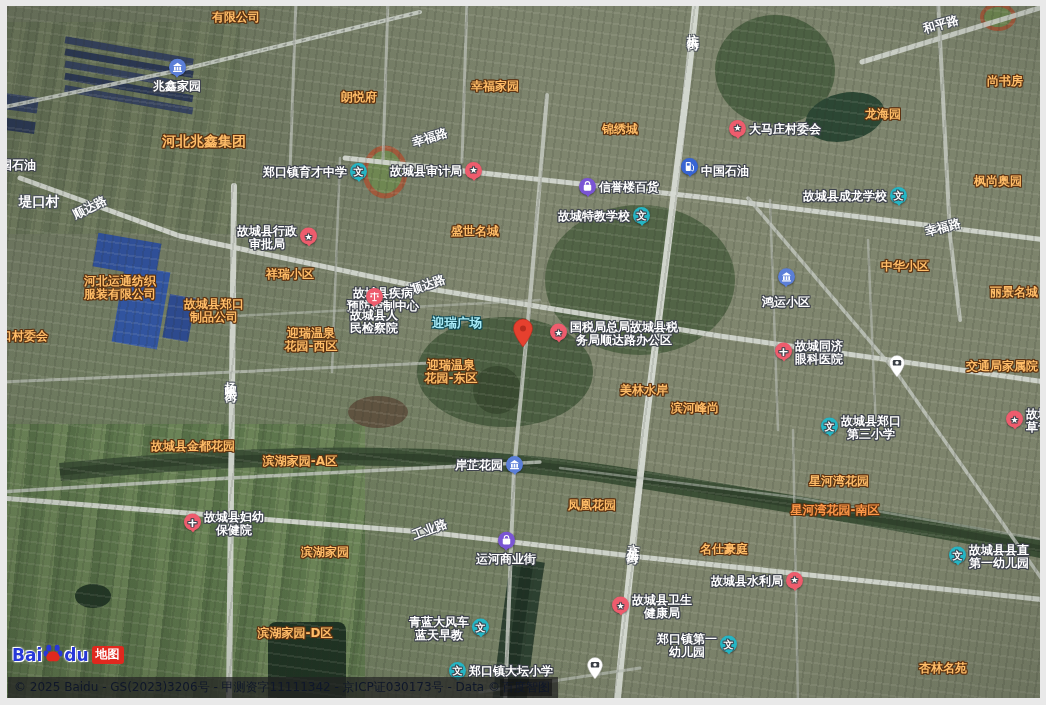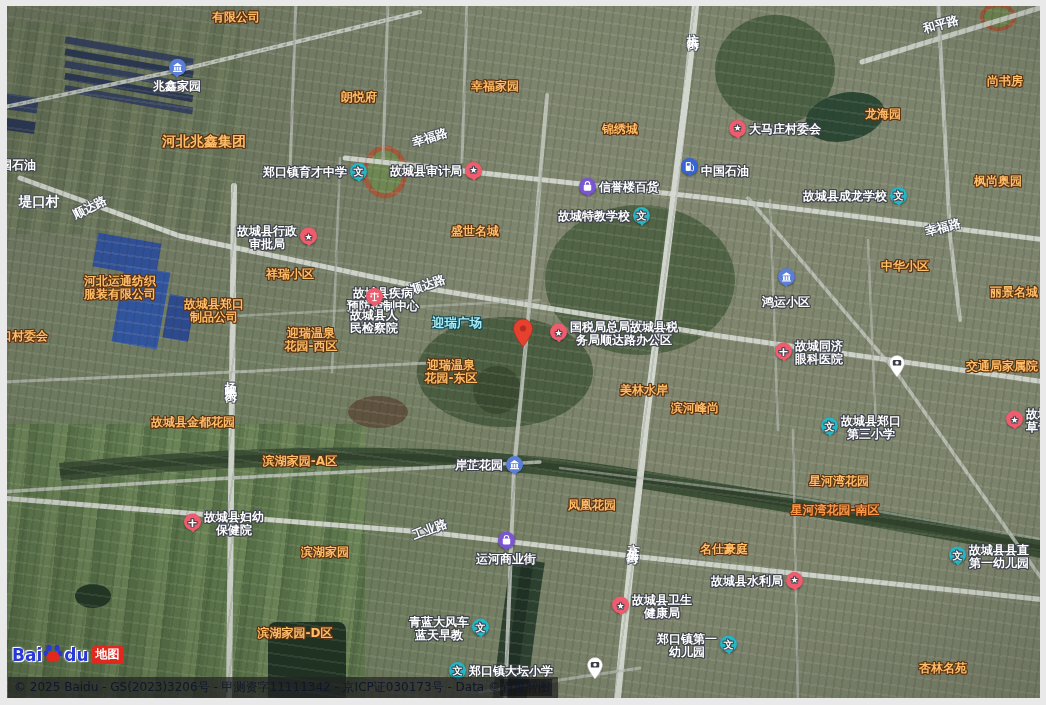--- a/index.html
+++ b/index.html
@@ -246,21 +246,21 @@
           <div class="lbl kind-aoi" style="left: 839px; top: 482px;">
             <span class="txt">
               <span>星河湾花园</span>
             </span>
           </div>
           <div class="lbl kind-hot" style="left: 835px; top: 511px;">
             <span class="txt">
               <span>星河湾花园-南区</span>
             </span>
           </div>
-          <div class="lbl kind-aoi" style="left: 193px; top: 423px;">
+          <div class="lbl kind-aoi" style="left: 193px; top: 447px;">
             <span class="txt">
               <span>故城县金都花园</span>
             </span>
           </div>
           <div class="lbl kind-aoi" style="left: 300px; top: 462px;">
             <span class="txt">
               <span>滨湖家园-A区</span>
             </span>
           </div>
           <div class="lbl kind-aoi" style="left: 325px; top: 553px;">

